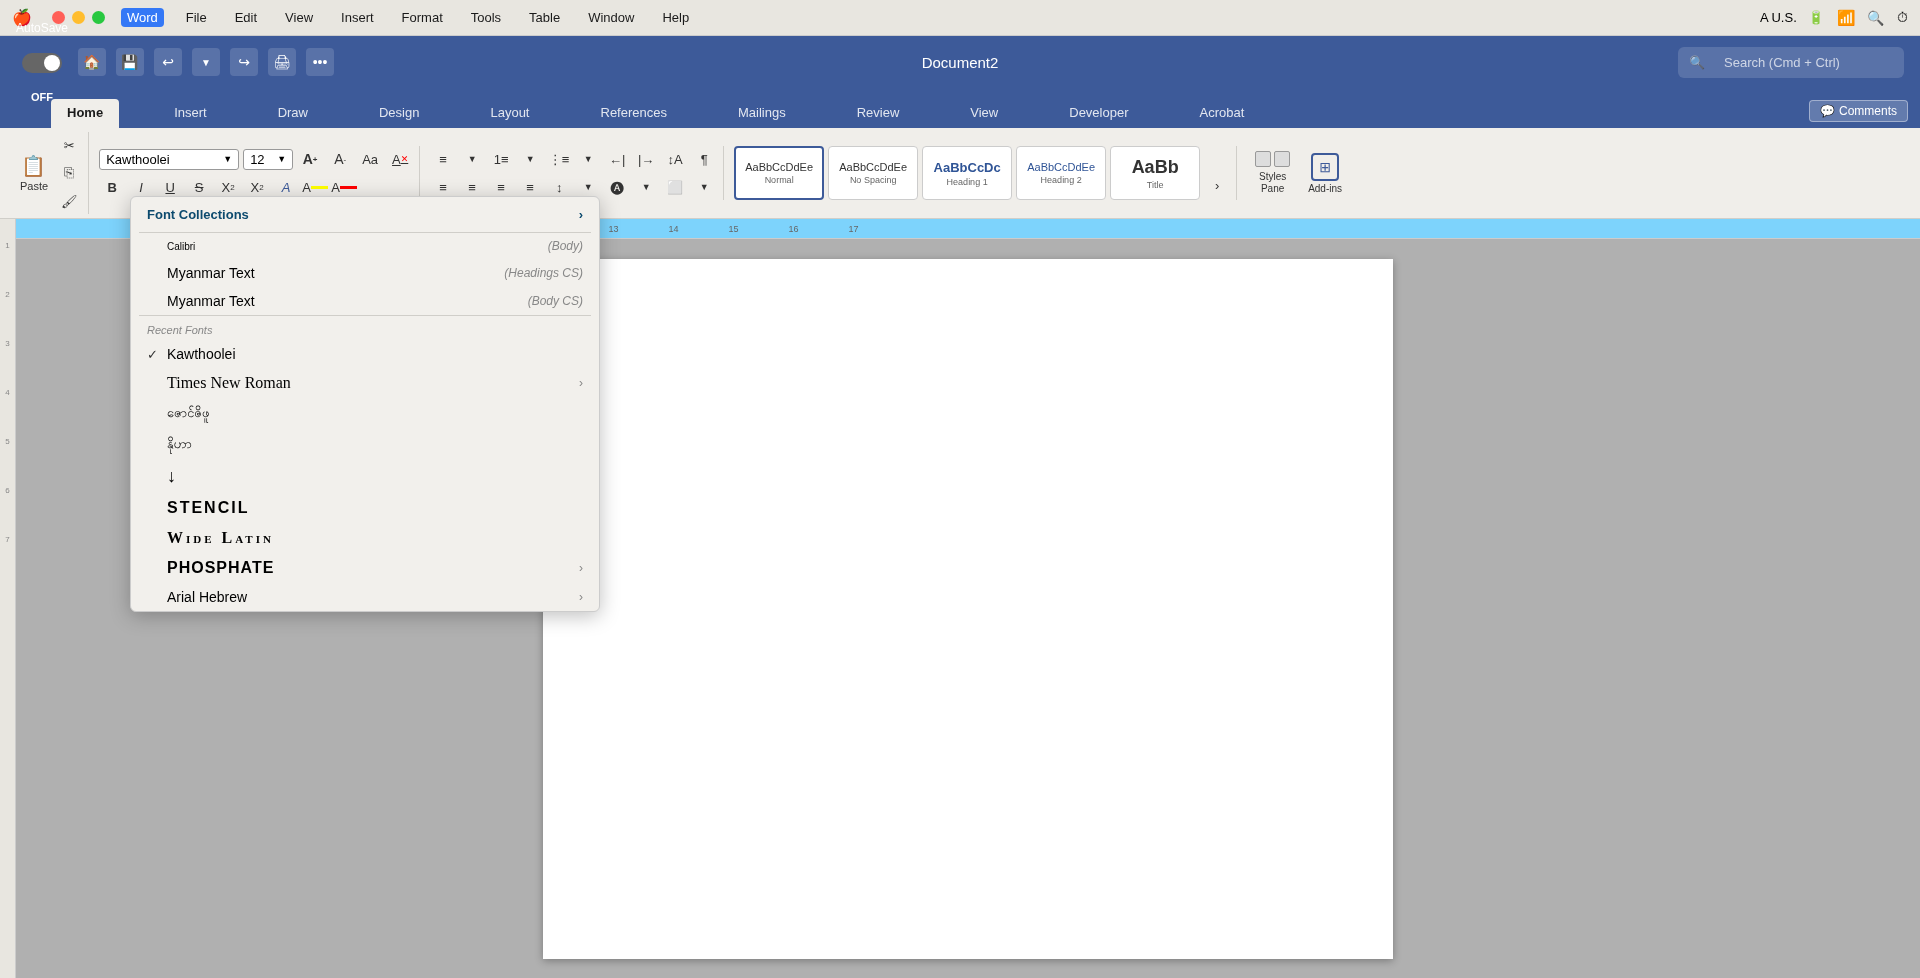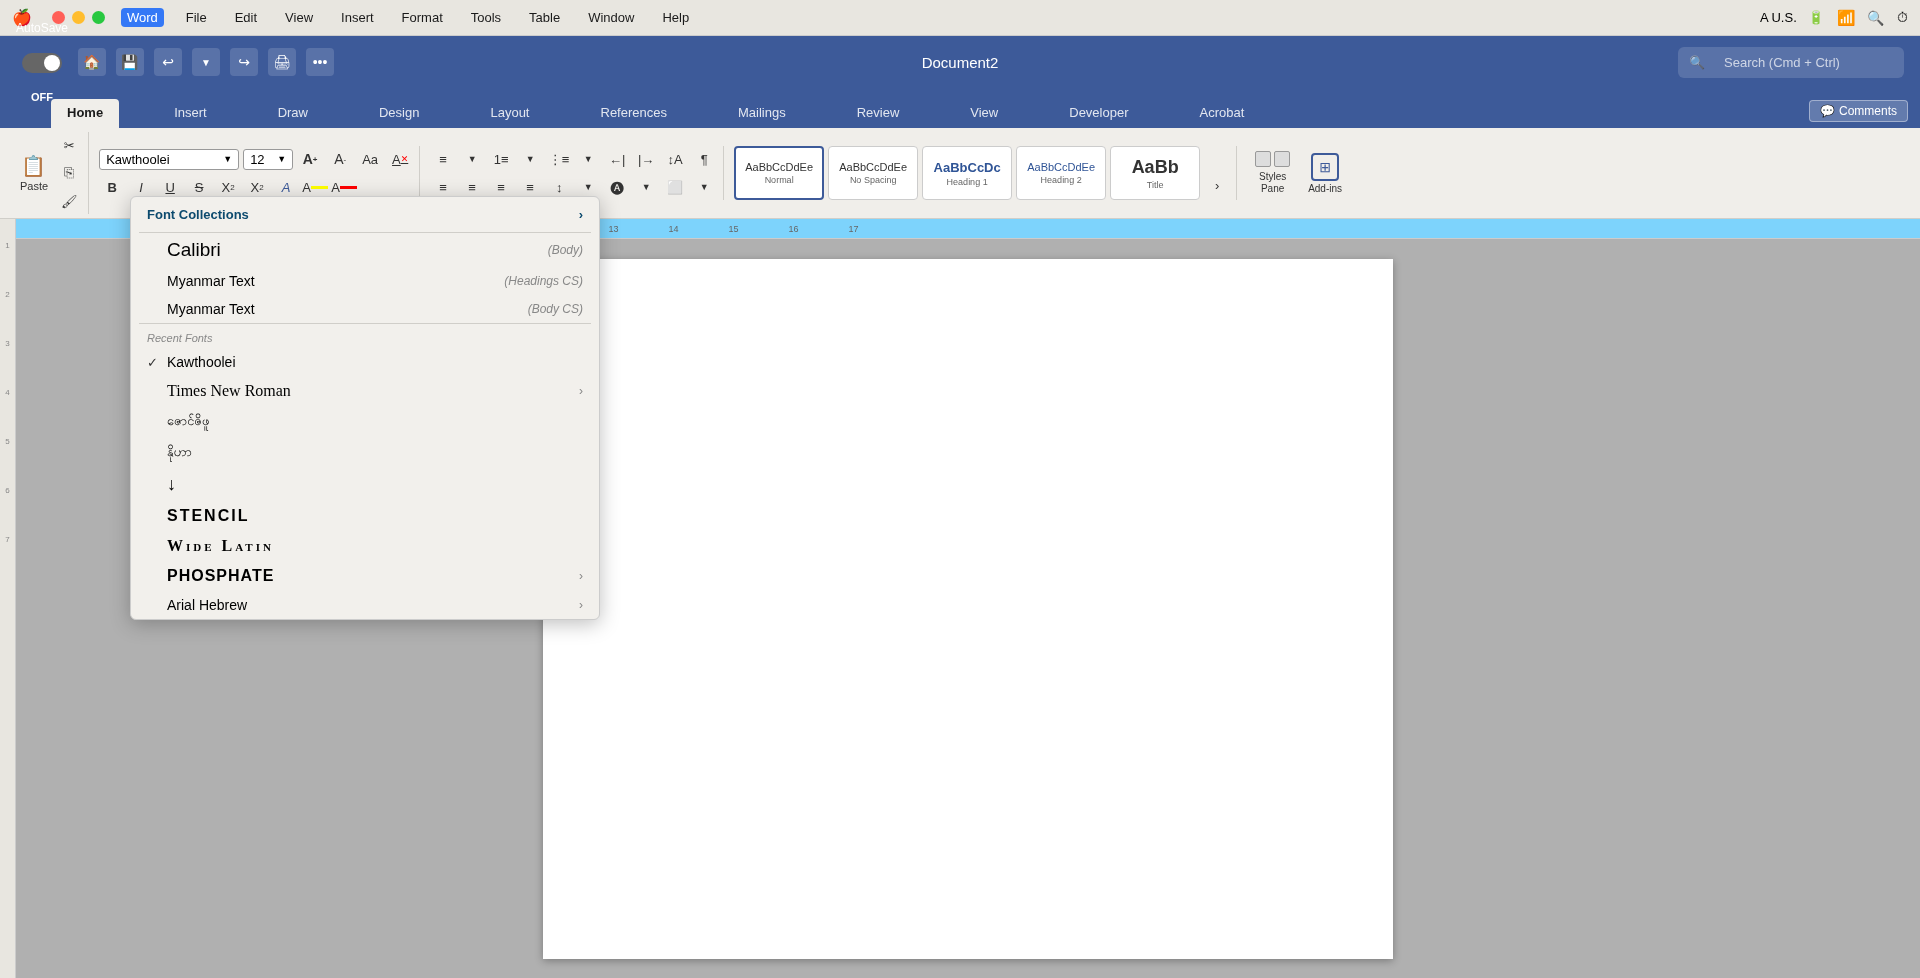--- a/index.html
+++ b/index.html
@@ -571,21 +571,21 @@
   <div class="font-dropdown-header">
     <span>Font Collections</span>
     <span>›</span>
   </div>
 
   <div class="font-dropdown-divider"></div>
 
 
   <div class="font-item">
     <span class="check"></span>
-    <span class="name" style="font-size:19px;">Calibri</span>
+    <span class="name" style="font-size:10px;">Calibri</span>
     <span class="tag">(Body)</span>
   </div>
   <div class="font-item">
     <span class="check"></span>
     <span class="name" style="font-size:14px;">Myanmar Text</span>
     <span class="tag">(Headings CS)</span>
   </div>
   <div class="font-item">
     <span class="check"></span>
     <span class="name" style="font-size:14px;">Myanmar Text</span>

